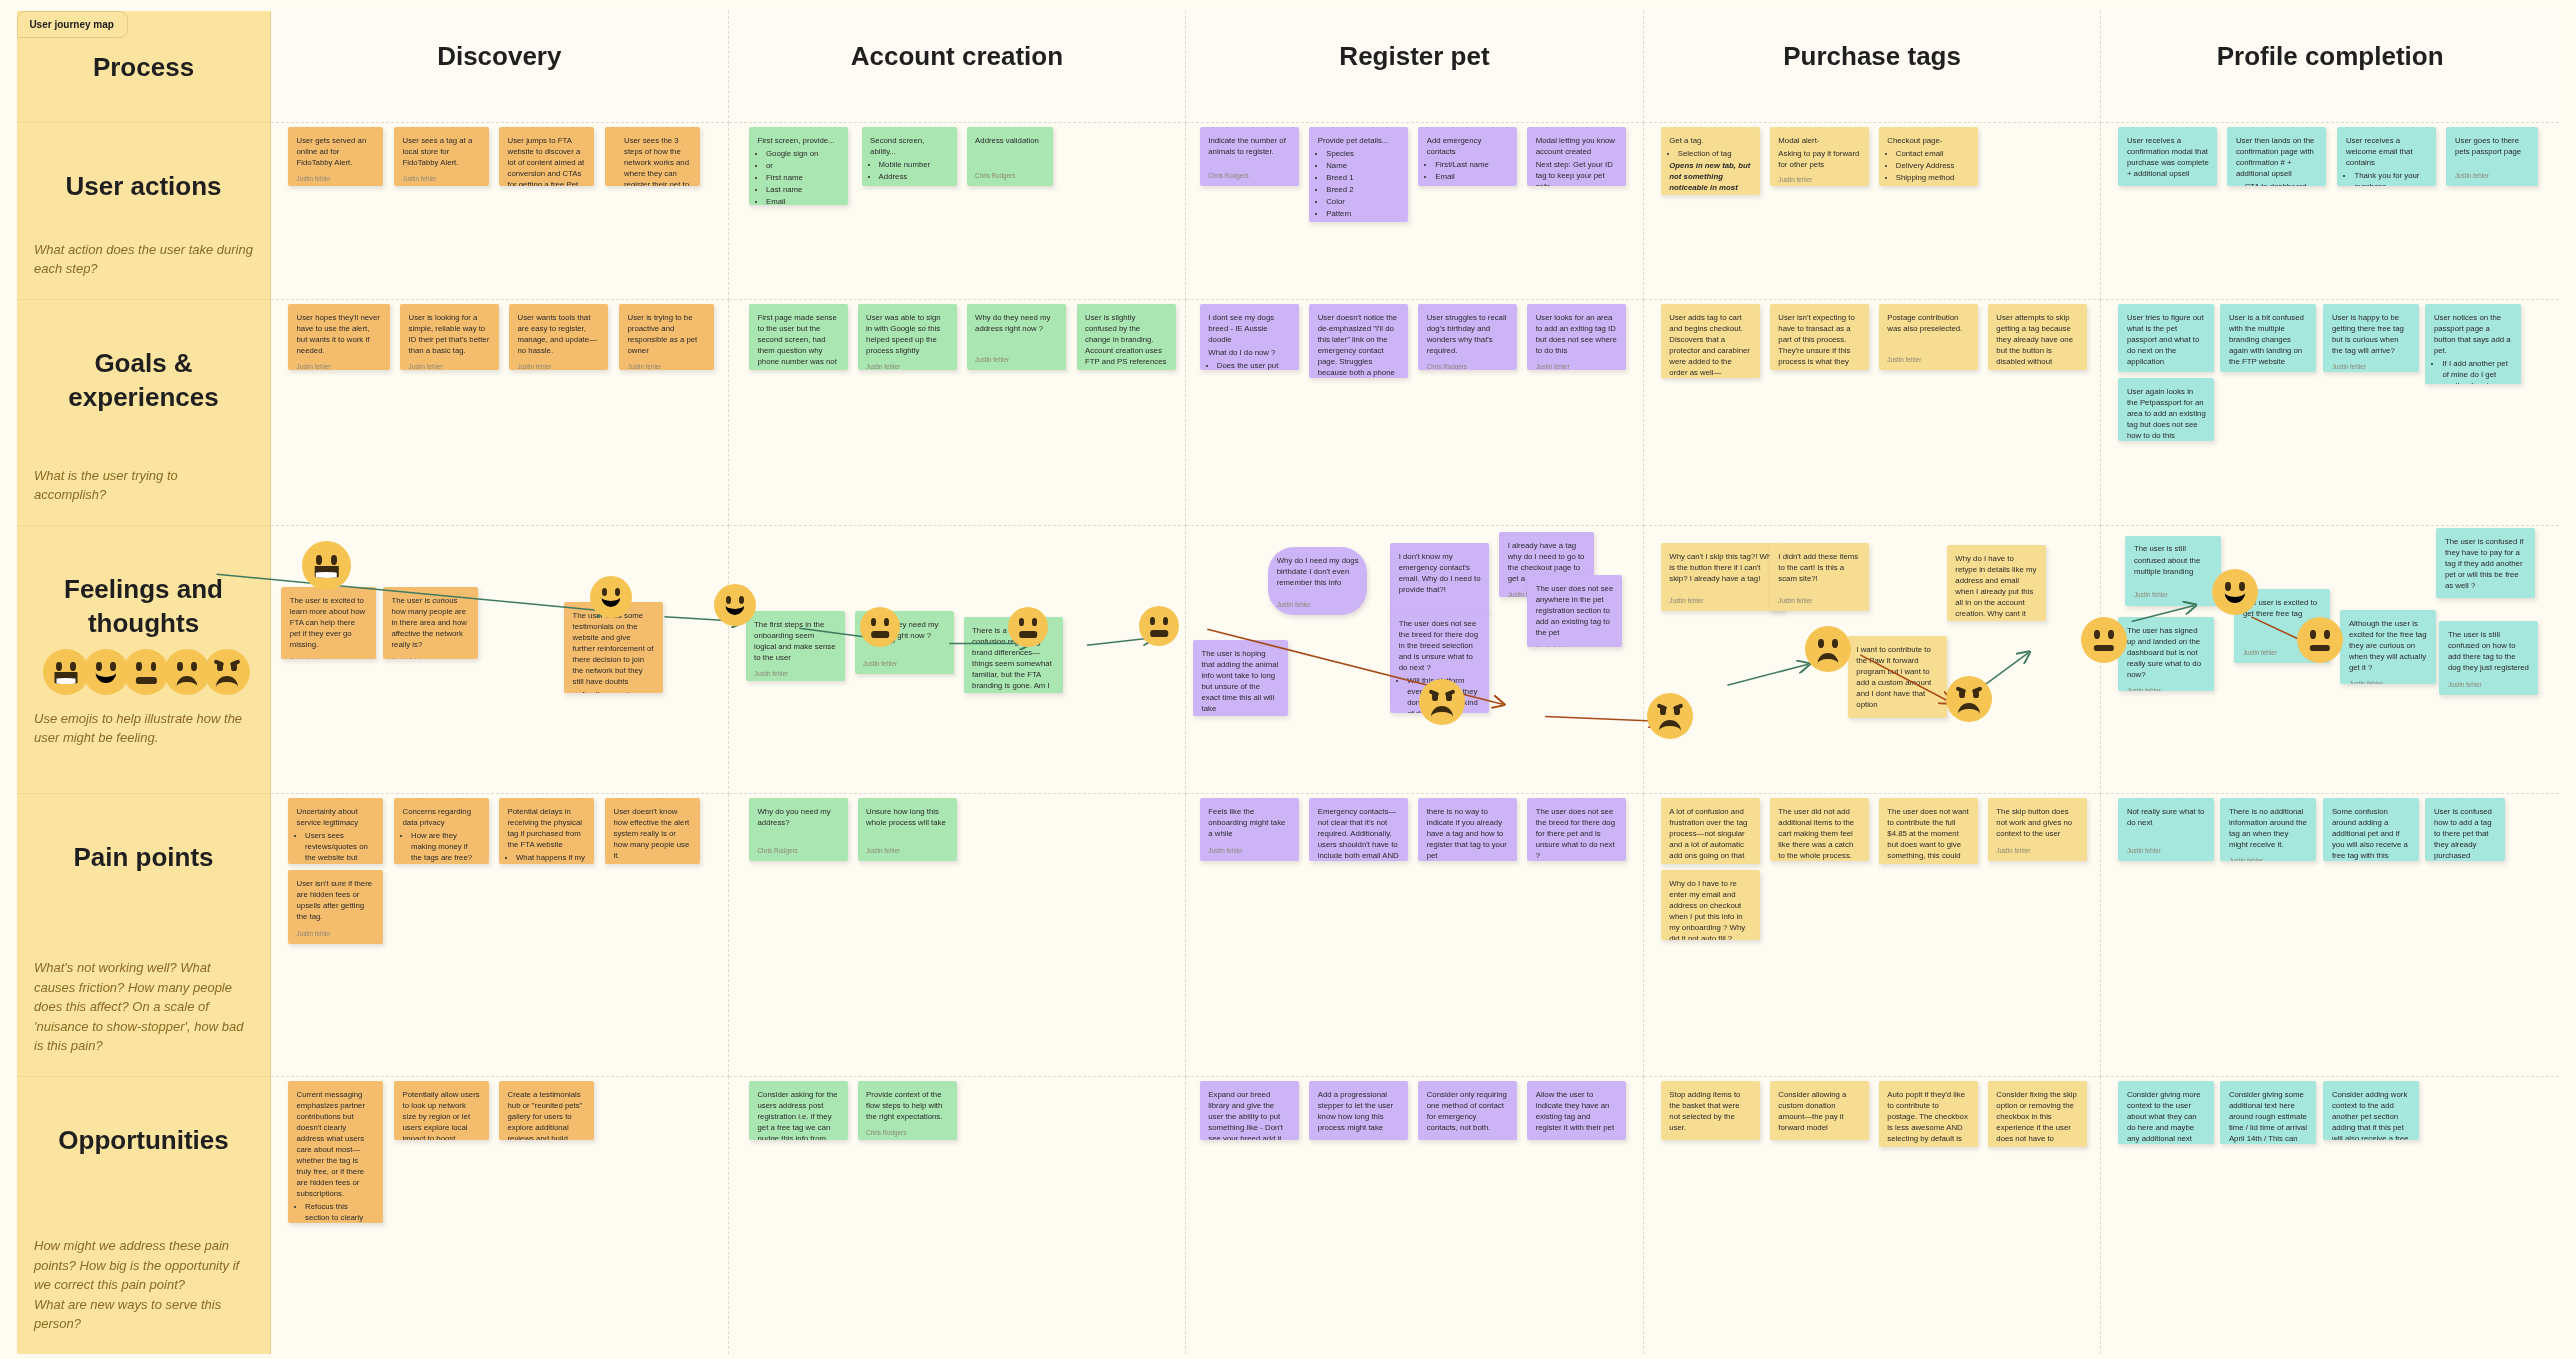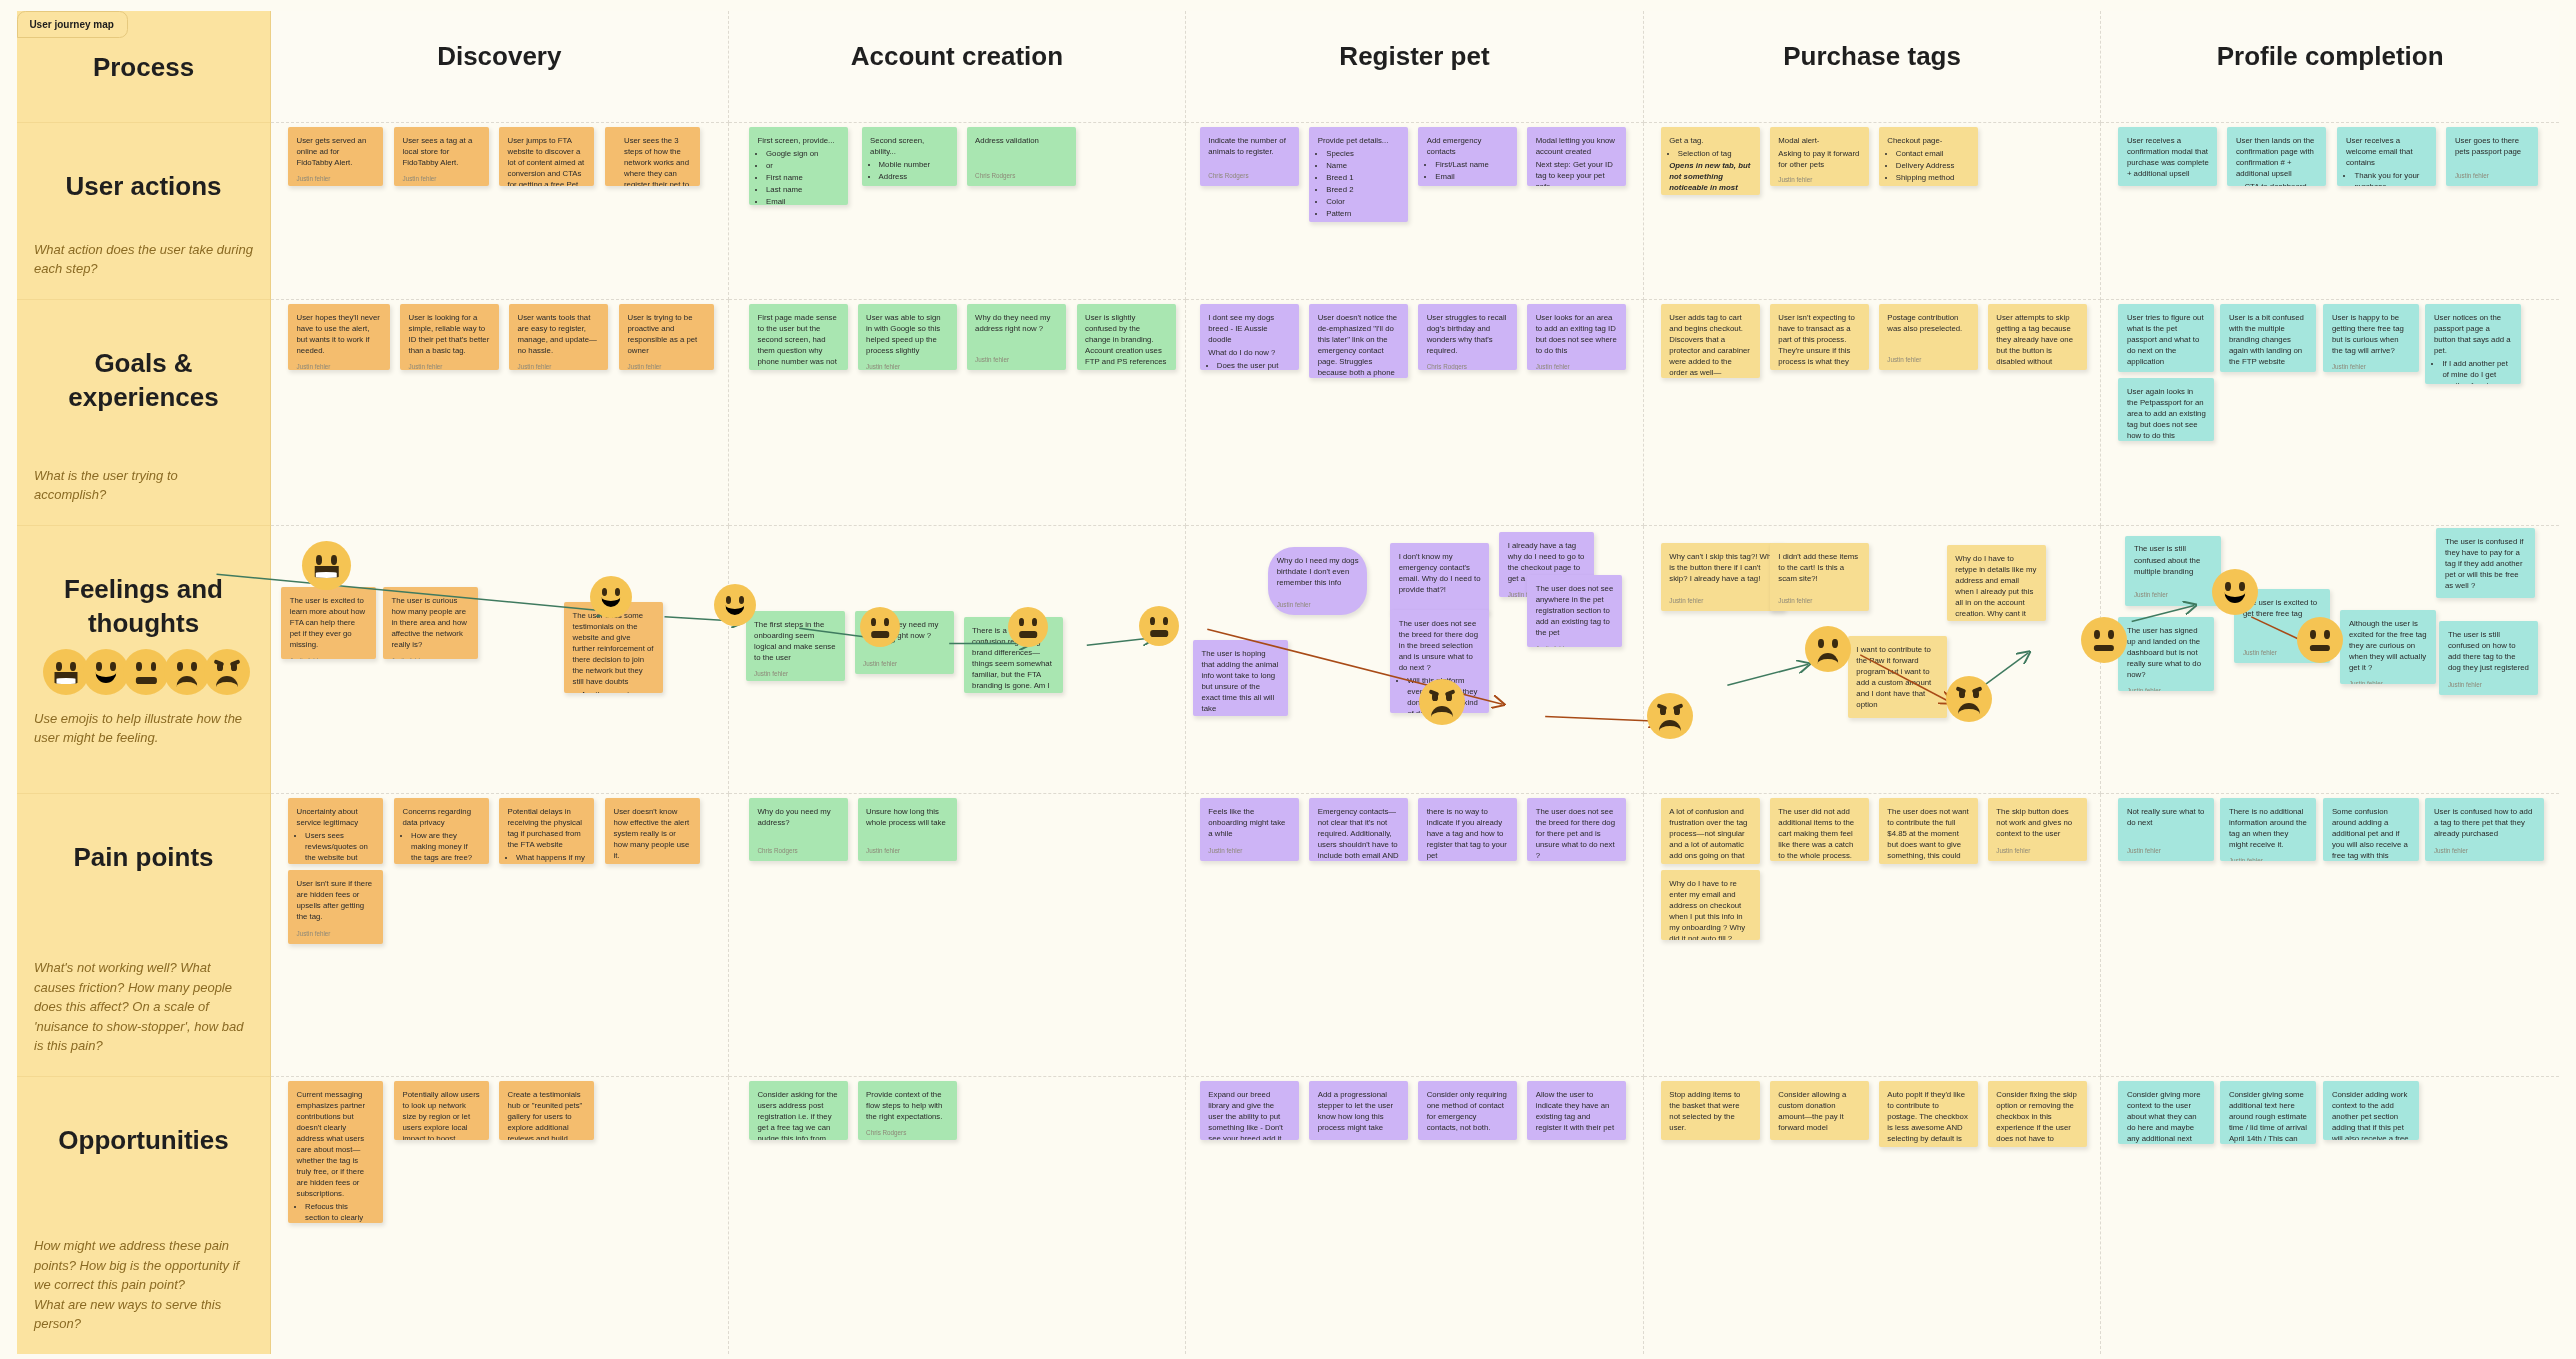--- a/index.html
+++ b/index.html
@@ -329,21 +329,21 @@
           <div class="note c-green" style="left: 133px; top: 3.8px; width: 95px; height: 59px;">
             <div class="body">
               <p>Second screen, ability...</p>
               <ul>
                 <li>Mobile number</li>
                 <li>Address</li>
                 <li>Broken up into multiple inputs</li>
               </ul>
             </div>
           </div>
-          <div class="note c-green" style="left: 238px; top: 3.8px; width: 109px; height: 59px;">
+          <div class="note c-green" style="left: 238px; top: 3.8px; width: 86px; height: 59px;">
             <div class="body">
               <p>Address validation</p>
             </div>
             <div class="author">Chris Rodgers</div>
           </div>
         </div>
       </div>
     <div class="cell">
         <div class="notes">
           <div class="note c-purple" style="left: 13.6px; top: 3.8px; width: 99px; height: 59px;">
@@ -916,21 +916,21 @@
             <div class="body">
               <p>There is no additional information around the tag an when they might receive it.</p>
             </div>
             <div class="author">Justin fehler</div>
           </div>
           <div class="note c-teal" style="left: 222px; top: 3.8px; width: 96px; height: 63px;">
             <div class="body">
               <p>Some confusion around adding a additional pet and if you will also receive a free tag with this registration.</p>
             </div>
           </div>
-          <div class="note c-teal" style="left: 324px; top: 3.8px; width: 119px; height: 63px;">
+          <div class="note c-teal" style="left: 324px; top: 3.8px; width: 80px; height: 63px;">
             <div class="body">
               <p>User is confused how to add a tag to there pet that they already purchased</p>
             </div>
             <div class="author">Justin fehler</div>
           </div>
         </div>
       </div>
 
     <div class="cell rail last-row">
       <div class="rail-title">Opportunities</div>

